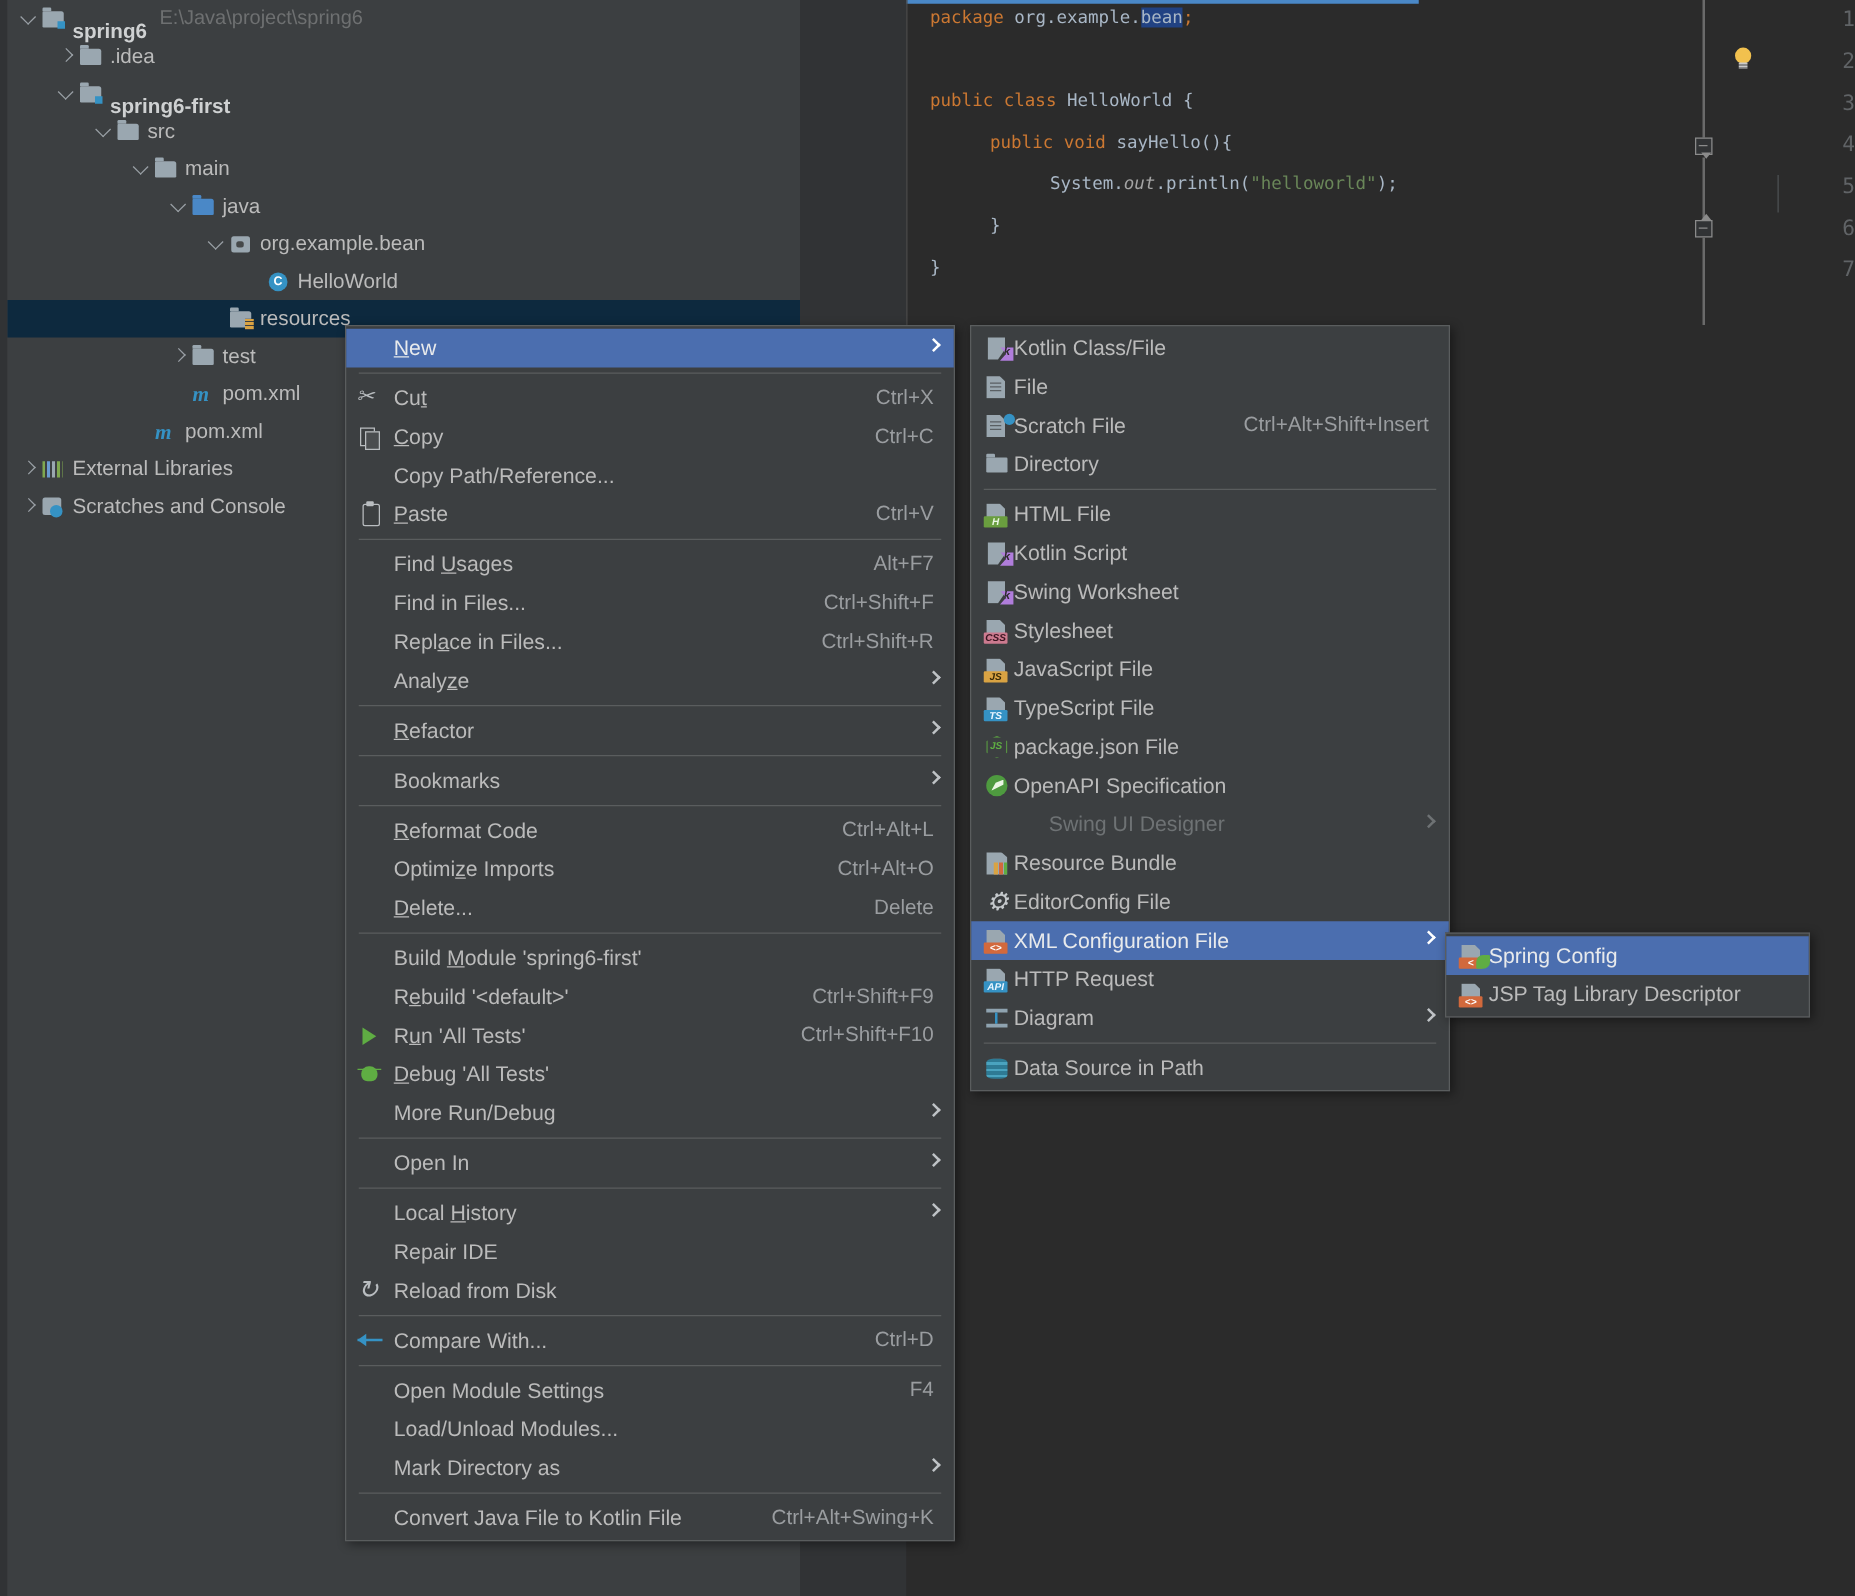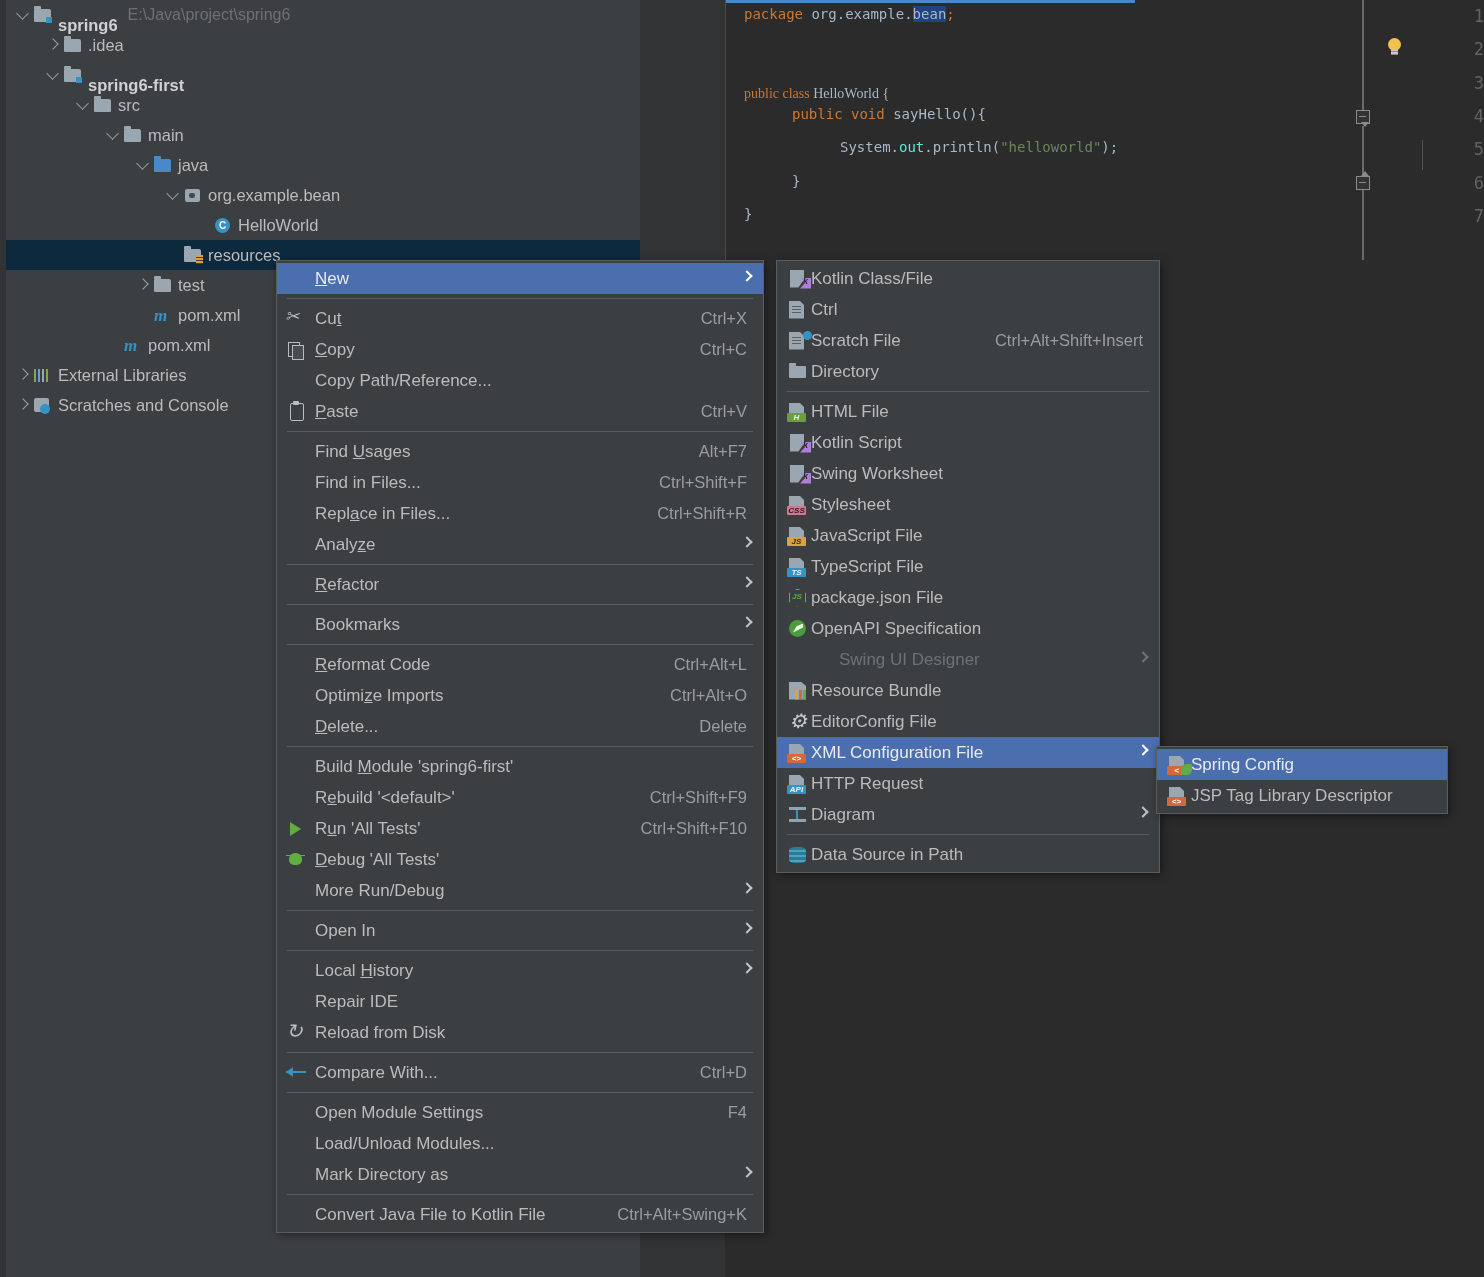--- a/index.html
+++ b/index.html
@@ -88,21 +88,21 @@
     position:absolute; right:0; width:70px; text-align:right;
     color:#606366; font-family:"DejaVu Sans Mono", monospace; font-size:17px;
   }
   .code-line {
     position:absolute; left:104px; color:#a9b7c6;
     font-family:"DejaVu Sans Mono", monospace; font-size:14px; white-space:pre;
   }
   .kw { color:#cc7832; }
   .str { color:#6a8759; }
   .cls-n { color:#a9b7c6; }
-  .fld { color:#5eead4; }
+  .fld { color:#a3a3a3; font-style:italic; }
   .sel-bean { background:#214283; color:#a9b7c6; }
   .bulb { position:absolute; left:746px; top:38px; width:18px; height:20px; }
   .bulb .glass { position:absolute; left:2px; top:0; width:13px; height:13px; border-radius:50%; background:#f2c14e; }
   .bulb .base { position:absolute; left:5px; top:12px; width:7px; height:5px;
                 background: repeating-linear-gradient(to bottom,#c9c9c9 0 1.5px,#8a8a8a 1.5px 2.5px); }
   .fold-marker { position:absolute; left:716px; width:14px; height:14px; }
   .fold-marker .box { position:absolute; inset:0; border:1.5px solid #8b8b8b; background:#313335; }
   .fold-marker .minus { position:absolute; left:3px; top:5.5px; width:7px; height:1.5px; background:#8b8b8b; }
   .fold-marker.start::after { content:""; position:absolute; left:4.5px; top:12px;
       border-left:4px solid transparent; border-right:4px solid transparent; border-top:5px solid #8b8b8b; }
@@ -356,21 +356,21 @@
     <div class="fold-line" style="top:190px;height:70px;"></div>
     <div class="indent-guide" style="left:782px;top:140px;height:30px;"></div>
 
     <div class="bulb">
       <div class="glass"></div>
         <div class="base"></div>
     </div>
 
     <div class="code-line" style="top:6px;"><span class="kw">package</span><span> org.example.</span><span class="sel-bean">bean</span><span class="kw">;</span></div>
 
-    <div class="code-line" style="top:86px;font-family:Liberation Serif, serif;"><span class="kw">public</span><span class="kw"> class</span><span class="cls-n"> HelloWorld {</span></div>
+    <div class="code-line" style="top:73px;"><span class="kw">public</span><span class="kw"> class</span><span class="cls-n"> HelloWorld {</span></div>
 
     <div class="code-line" style="top:106px;left:152px;"><span class="kw">public</span><span class="kw"> void</span><span class="cls-n"> sayHello(){</span></div>
 
     <div class="code-line" style="top:139px;left:200px;"><span>System.</span><span class="fld">out</span><span>.println(</span><span class="str">"helloworld"</span><span>);</span></div>
 
     <div class="code-line" style="top:173px;left:152px;"><span>}</span></div>
     <div class="code-line" style="top:206px;"><span>}</span></div>
   </div>
 
   <div class="menu" id="ctx-menu">
@@ -540,21 +540,21 @@
         <span class="micon">
           <i class="kt"></i>
           <i class="kt-badge"></i>
         </span>
         <span class="mtext">Kotlin Class/File</span>
       </div>
       <div class="mi">
         <span class="micon">
           <i class="ft doc"></i>
         </span>
-        <span class="mtext">Ctrl</span>
+        <span class="mtext">File</span>
       </div>
       <div class="mi">
         <span class="micon">
           <i class="ft doc"></i>
           <i class="clock"></i>
         </span>
         <span class="mtext">Scratch File</span>
         <span class="mshort">Ctrl+Alt+Shift+Insert</span>
       </div>
       <div class="mi">

